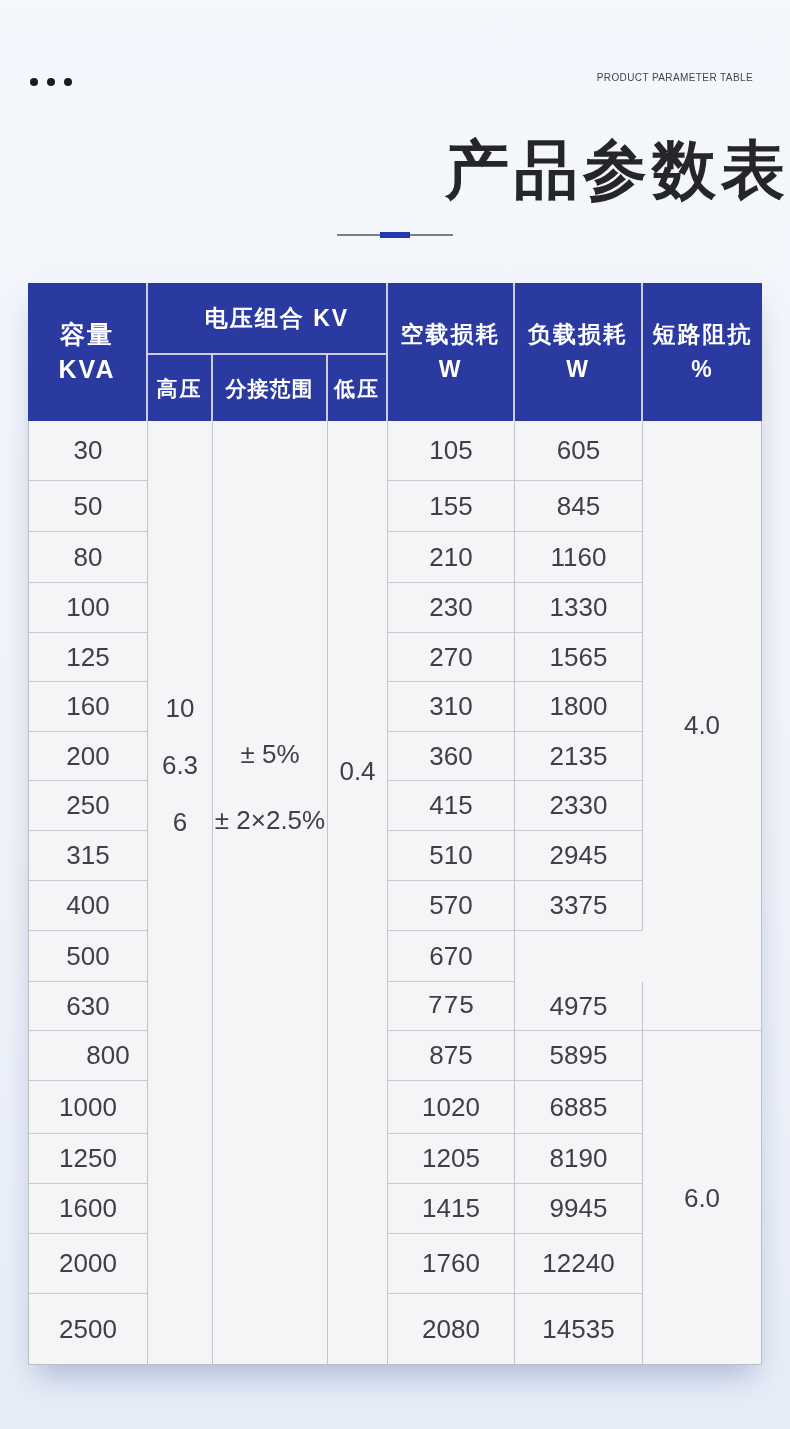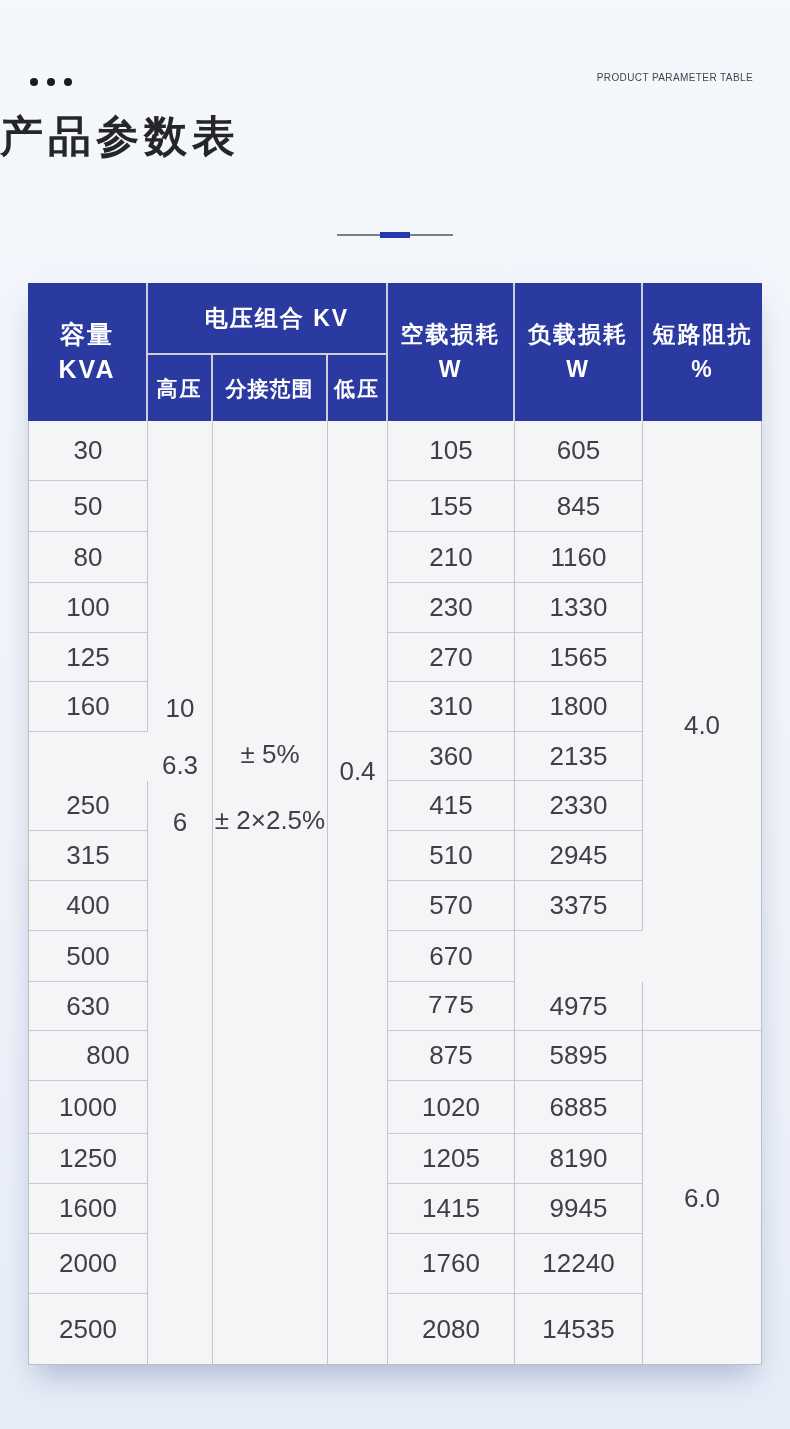--- a/index.html
+++ b/index.html
@@ -11,22 +11,22 @@
   }
   
   .dots { position:absolute; left:30px; top:78px; display:flex; gap:9px; }
   .dot { width:8px; height:8px; border-radius:50%; background:#1c1c1f; }
   .eyebrow {
     position:absolute; right:37px; top:72px;
     font-size:10px; color:#43434b; letter-spacing:0.4px; font-weight:400;
   }
   
   .title {
-    position:absolute; top:112px; left:0; width:100%; text-align:left;
-    font-size:43px; line-height:1.15; font-weight:900; letter-spacing:5px;
+    position:absolute; top:134px; left:0; width:100%; text-align:right;
+    font-size:64px; line-height:1.15; font-weight:900; letter-spacing:5px;
     color:#26262a;
   }
   .divider { position:absolute; top:229px; left:0; width:100%; display:flex; justify-content:center; }
   .divider-line { position:relative; width:116px; height:12px; }
   .divider-line::before {
     content:""; position:absolute; left:0; right:0; top:5px; height:2px; background:#7d7f85;
   }
   .divider-accent {
     position:absolute; left:50%; top:3px; width:30px; height:6px;
     transform:translateX(-50%); background:#2438b0;
@@ -161,20 +161,21 @@
         <div class="cell" style="grid-area: 3 / 6;">1160</div>
         <div class="cell" style="grid-area: 4 / 1;">100</div>
         <div class="cell" style="grid-area: 4 / 5;">230</div>
         <div class="cell" style="grid-area: 4 / 6;">1330</div>
         <div class="cell" style="grid-area: 5 / 1;">125</div>
         <div class="cell" style="grid-area: 5 / 5;">270</div>
         <div class="cell" style="grid-area: 5 / 6;">1565</div>
         <div class="cell" style="grid-area: 6 / 1;">160</div>
         <div class="cell" style="grid-area: 6 / 5;">310</div>
         <div class="cell" style="grid-area: 6 / 6;">1800</div>
+        <div class="cell" style="grid-area: 7 / 1;">200</div>
         <div class="cell" style="grid-area: 7 / 5;">360</div>
         <div class="cell" style="grid-area: 7 / 6;">2135</div>
         <div class="cell" style="grid-area: 8 / 1;">250</div>
         <div class="cell" style="grid-area: 8 / 5;">415</div>
         <div class="cell" style="grid-area: 8 / 6;">2330</div>
         <div class="cell" style="grid-area: 9 / 1;">315</div>
         <div class="cell" style="grid-area: 9 / 5;">510</div>
         <div class="cell" style="grid-area: 9 / 6;">2945</div>
         <div class="cell" style="grid-area: 10 / 1;">400</div>
         <div class="cell" style="grid-area: 10 / 5;">570</div>

